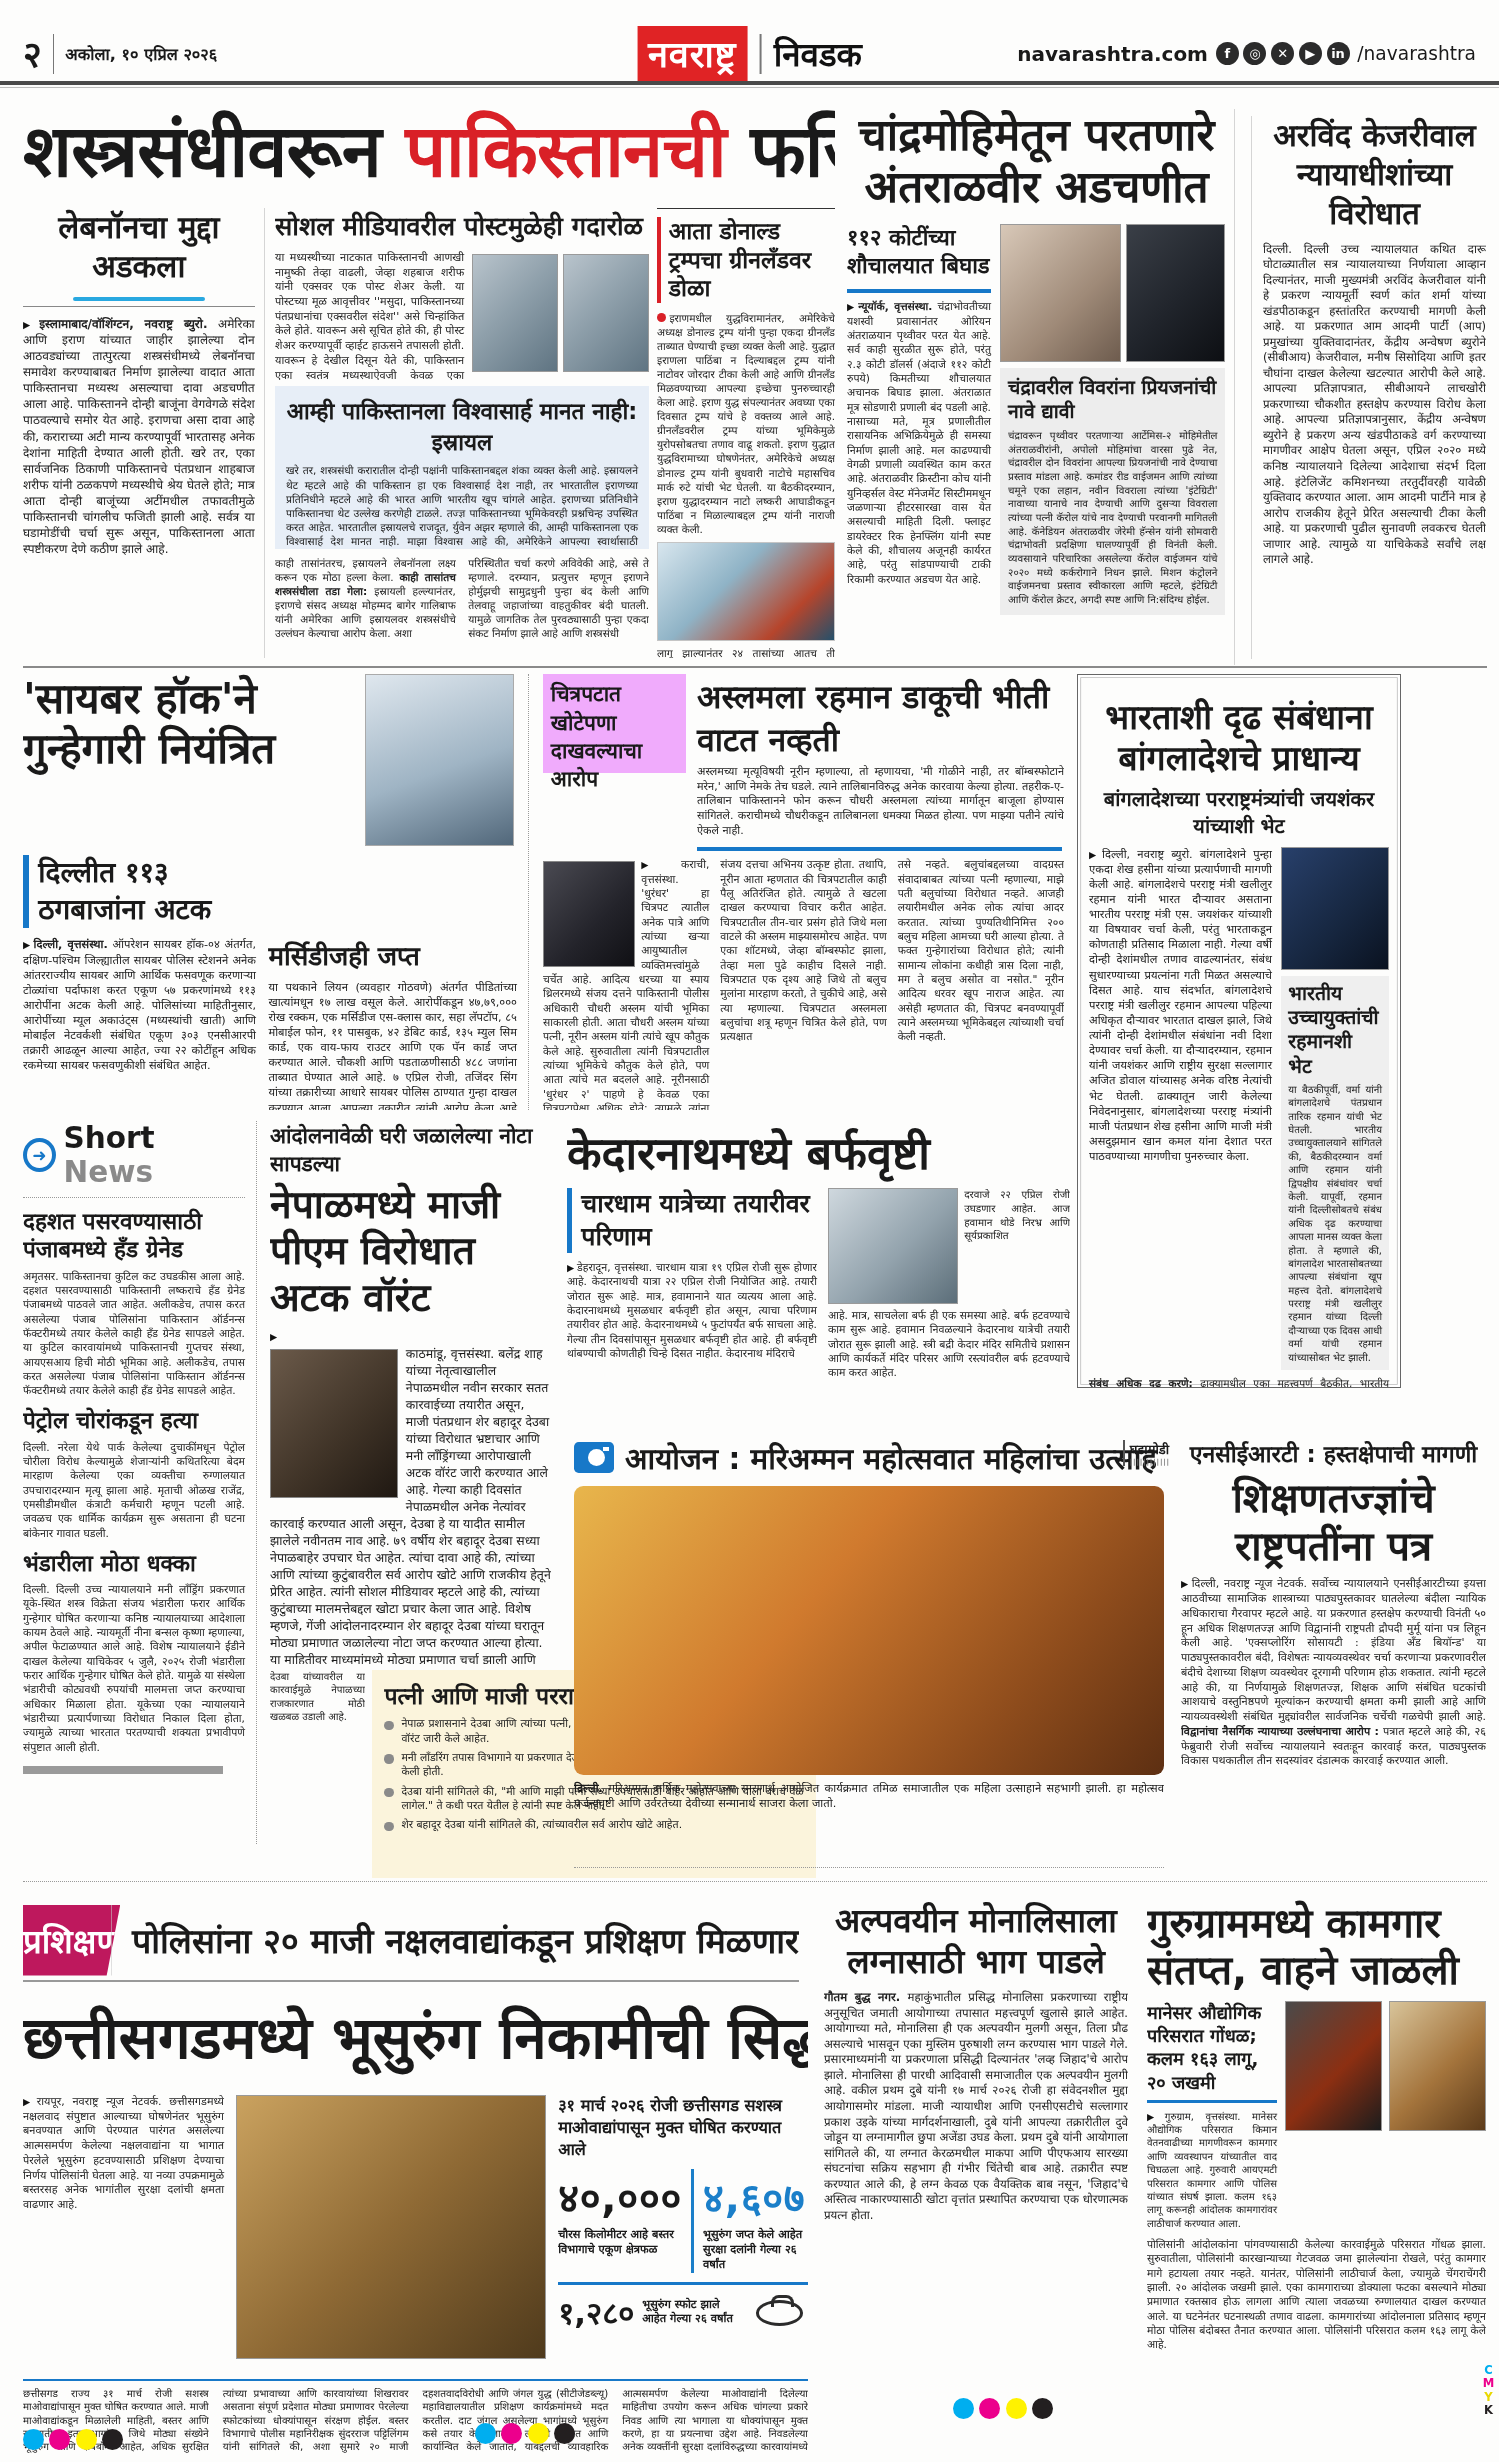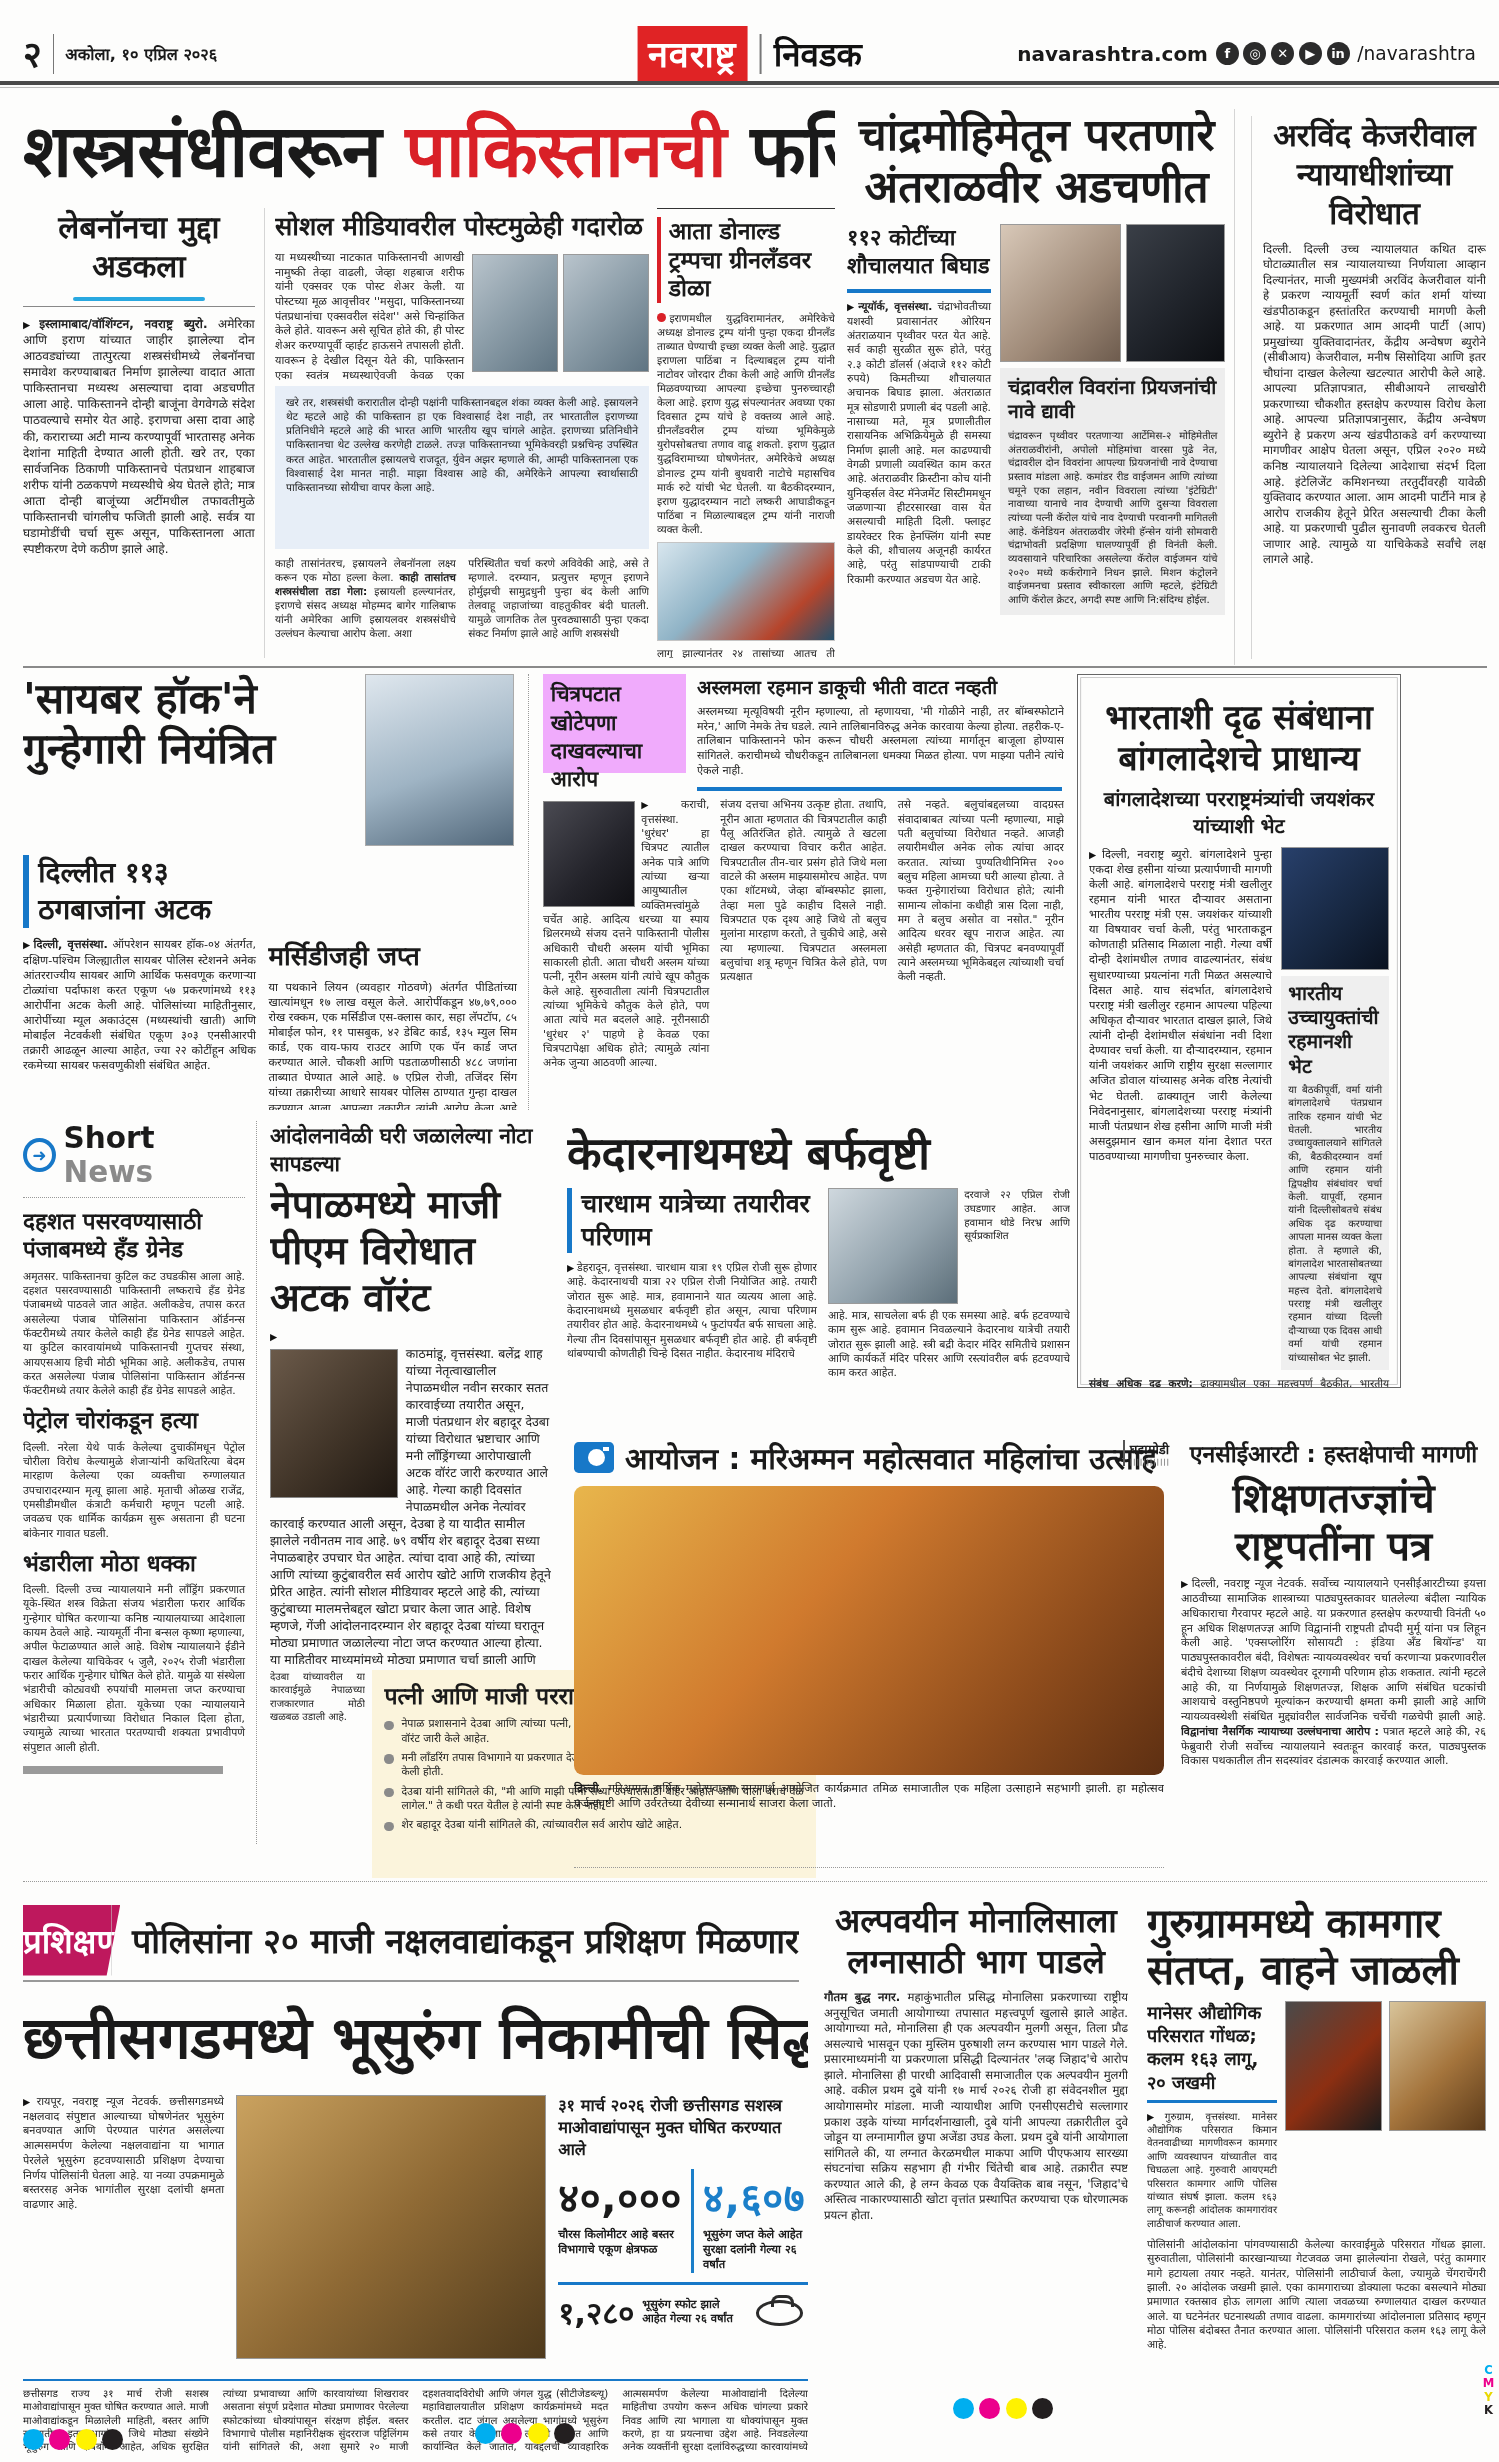--- a/index.html
+++ b/index.html
@@ -97,21 +97,21 @@
   .cyb-cols .c1 { width:233px; }
   .cyb-cols .c2 { flex:1; }
   .cyb-cols h3 { font-size:26px; font-weight:800; margin-bottom:6.2px; }
 
   
   .dhur { left:543px; top:674px; width:521px; height:436px; }
   .dhur h1 { font-size:44px; font-weight:800; white-space:nowrap; margin-bottom:7.8px; }
   .dhur-row { display:flex; gap:11px; }
   .dhur-sub1 { width:143px; background:#f0abfc; font-size:21px; font-weight:800; line-height:1.35; padding:6.2px 7.8px; height:99px; }
   .dhur-right { flex:1; }
-  .dhur-sub2 { font-size:19px; font-weight:800; margin-bottom:4.7px; }
+  .dhur-sub2 { font-size:32px; font-weight:800; margin-bottom:4.7px; }
   .dhur-quote { font-size:11px; line-height:1.35; text-align:justify; }
   .dhur-blue { height:3.9px; background:#1778c8; margin:7.8px 0 7.8px; width:365px; margin-left:154px; }
   .dhur-cols { display:flex; gap:11px; }
   .dhur-cols .col { flex:1; font-size:10.7px; }
   .actor { width:92px; height:106px; float:left; margin:3.1px 6.2px 3.1px 0; background:linear-gradient(135deg,#4a4a52,#23232a 60%,#101014); border:0.8px solid #888; }
 
   
   .bang { left:1077px; top:674px; width:324px; height:714px; border:1.6px solid #666; box-shadow:inset 0 0 0 2.3px #fff, inset 0 0 0 3.1px #bbb; padding:22px 11px; }
   .bang h1 { font-size:34px; font-weight:800; text-align:center; line-height:1.2; }
   .bang h2 { font-size:20px; font-weight:800; text-align:center; margin:6.2px 0 7.8px; }
@@ -285,20 +285,21 @@
   <div class="sec socpost">
     <h2>सोशल मीडियावरील पोस्टमुळेही गदारोळ</h2>
     <div class="pair">
       <div class="photo"></div>
       <div class="photo"></div>
     </div>
     <p class="body-txt">या मध्यस्थीच्या नाटकात पाकिस्तानची आणखी नामुष्की तेव्हा वाढली, जेव्हा शहबाज शरीफ यांनी एक्सवर एक पोस्ट शेअर केली. या पोस्टच्या मूळ आवृत्तीवर ''मसुदा, पाकिस्तानच्या पंतप्रधानांचा एक्सवरील संदेश'' असे चिन्हांकित केले होते. यावरून असे सूचित होते की, ही पोस्ट शेअर करण्यापूर्वी व्हाईट हाऊसने तपासली होती. यावरून हे देखील दिसून येते की, पाकिस्तान एका स्वतंत्र मध्यस्थाऐवजी केवळ एका संदेशवाहकाची भूमिका बजावत होता. आता, दोन्ही बाजूंमध्ये अटींमध्ये इतका मोठा फरक कसा निर्माण झाला, याचे स्पष्टीकरण पाकिस्तानला द्यावे लागेल.</p>
   </div>
 
   <div class="sec israel">
+    <h3>आम्ही पाकिस्तानला विश्वासार्ह मानत नाही: इस्रायल</h3>
     <p class="body-txt">खरे तर, शस्त्रसंधी करारातील दोन्ही पक्षांनी पाकिस्तानबद्दल शंका व्यक्त केली आहे. इस्रायलने थेट म्हटले आहे की पाकिस्तान हा एक विश्वासार्ह देश नाही, तर भारतातील इराणच्या प्रतिनिधीने म्हटले आहे की भारत आणि भारतीय खूप चांगले आहेत. इराणच्या प्रतिनिधीने पाकिस्तानचा थेट उल्लेख करणेही टाळले. तज्ज्ञ पाकिस्तानच्या भूमिकेवरही प्रश्नचिन्ह उपस्थित करत आहेत. भारतातील इस्रायलचे राजदूत, र्युवेन अझर म्हणाले की, आम्ही पाकिस्तानला एक विश्वासार्ह देश मानत नाही. माझा विश्वास आहे की, अमेरिकेने आपल्या स्वार्थासाठी पाकिस्तानच्या सोयीचा वापर केला आहे.</p>
   </div>
 
   <div class="sec minis">
     <div class="col">
       <p class="body-txt"><span>काही तासांनंतरच, इस्रायलने लेबनॉनला लक्ष्य करून एक मोठा हल्ला केला.</span> <b>काही तासांतच शस्त्रसंधीला तडा गेला:</b> <span>इस्रायली हल्ल्यानंतर, इराणचे संसद अध्यक्ष मोहम्मद बागेर गालिबाफ यांनी अमेरिका आणि इस्रायलवर शस्त्रसंधीचे उल्लंघन केल्याचा आरोप केला. अशा</span></p>
     </div>
     <div class="col">
       <p class="body-txt">परिस्थितीत चर्चा करणे अविवेकी आहे, असे ते म्हणाले. दरम्यान, प्रत्युत्तर म्हणून इराणने होर्मुझची सामुद्रधुनी पुन्हा बंद केली आणि तेलवाहू जहाजांच्या वाहतुकीवर बंदी घातली. यामुळे जागतिक तेल पुरवठ्यासाठी पुन्हा एकदा संकट निर्माण झाले आहे आणि शस्त्रसंधी</p>
     </div>

